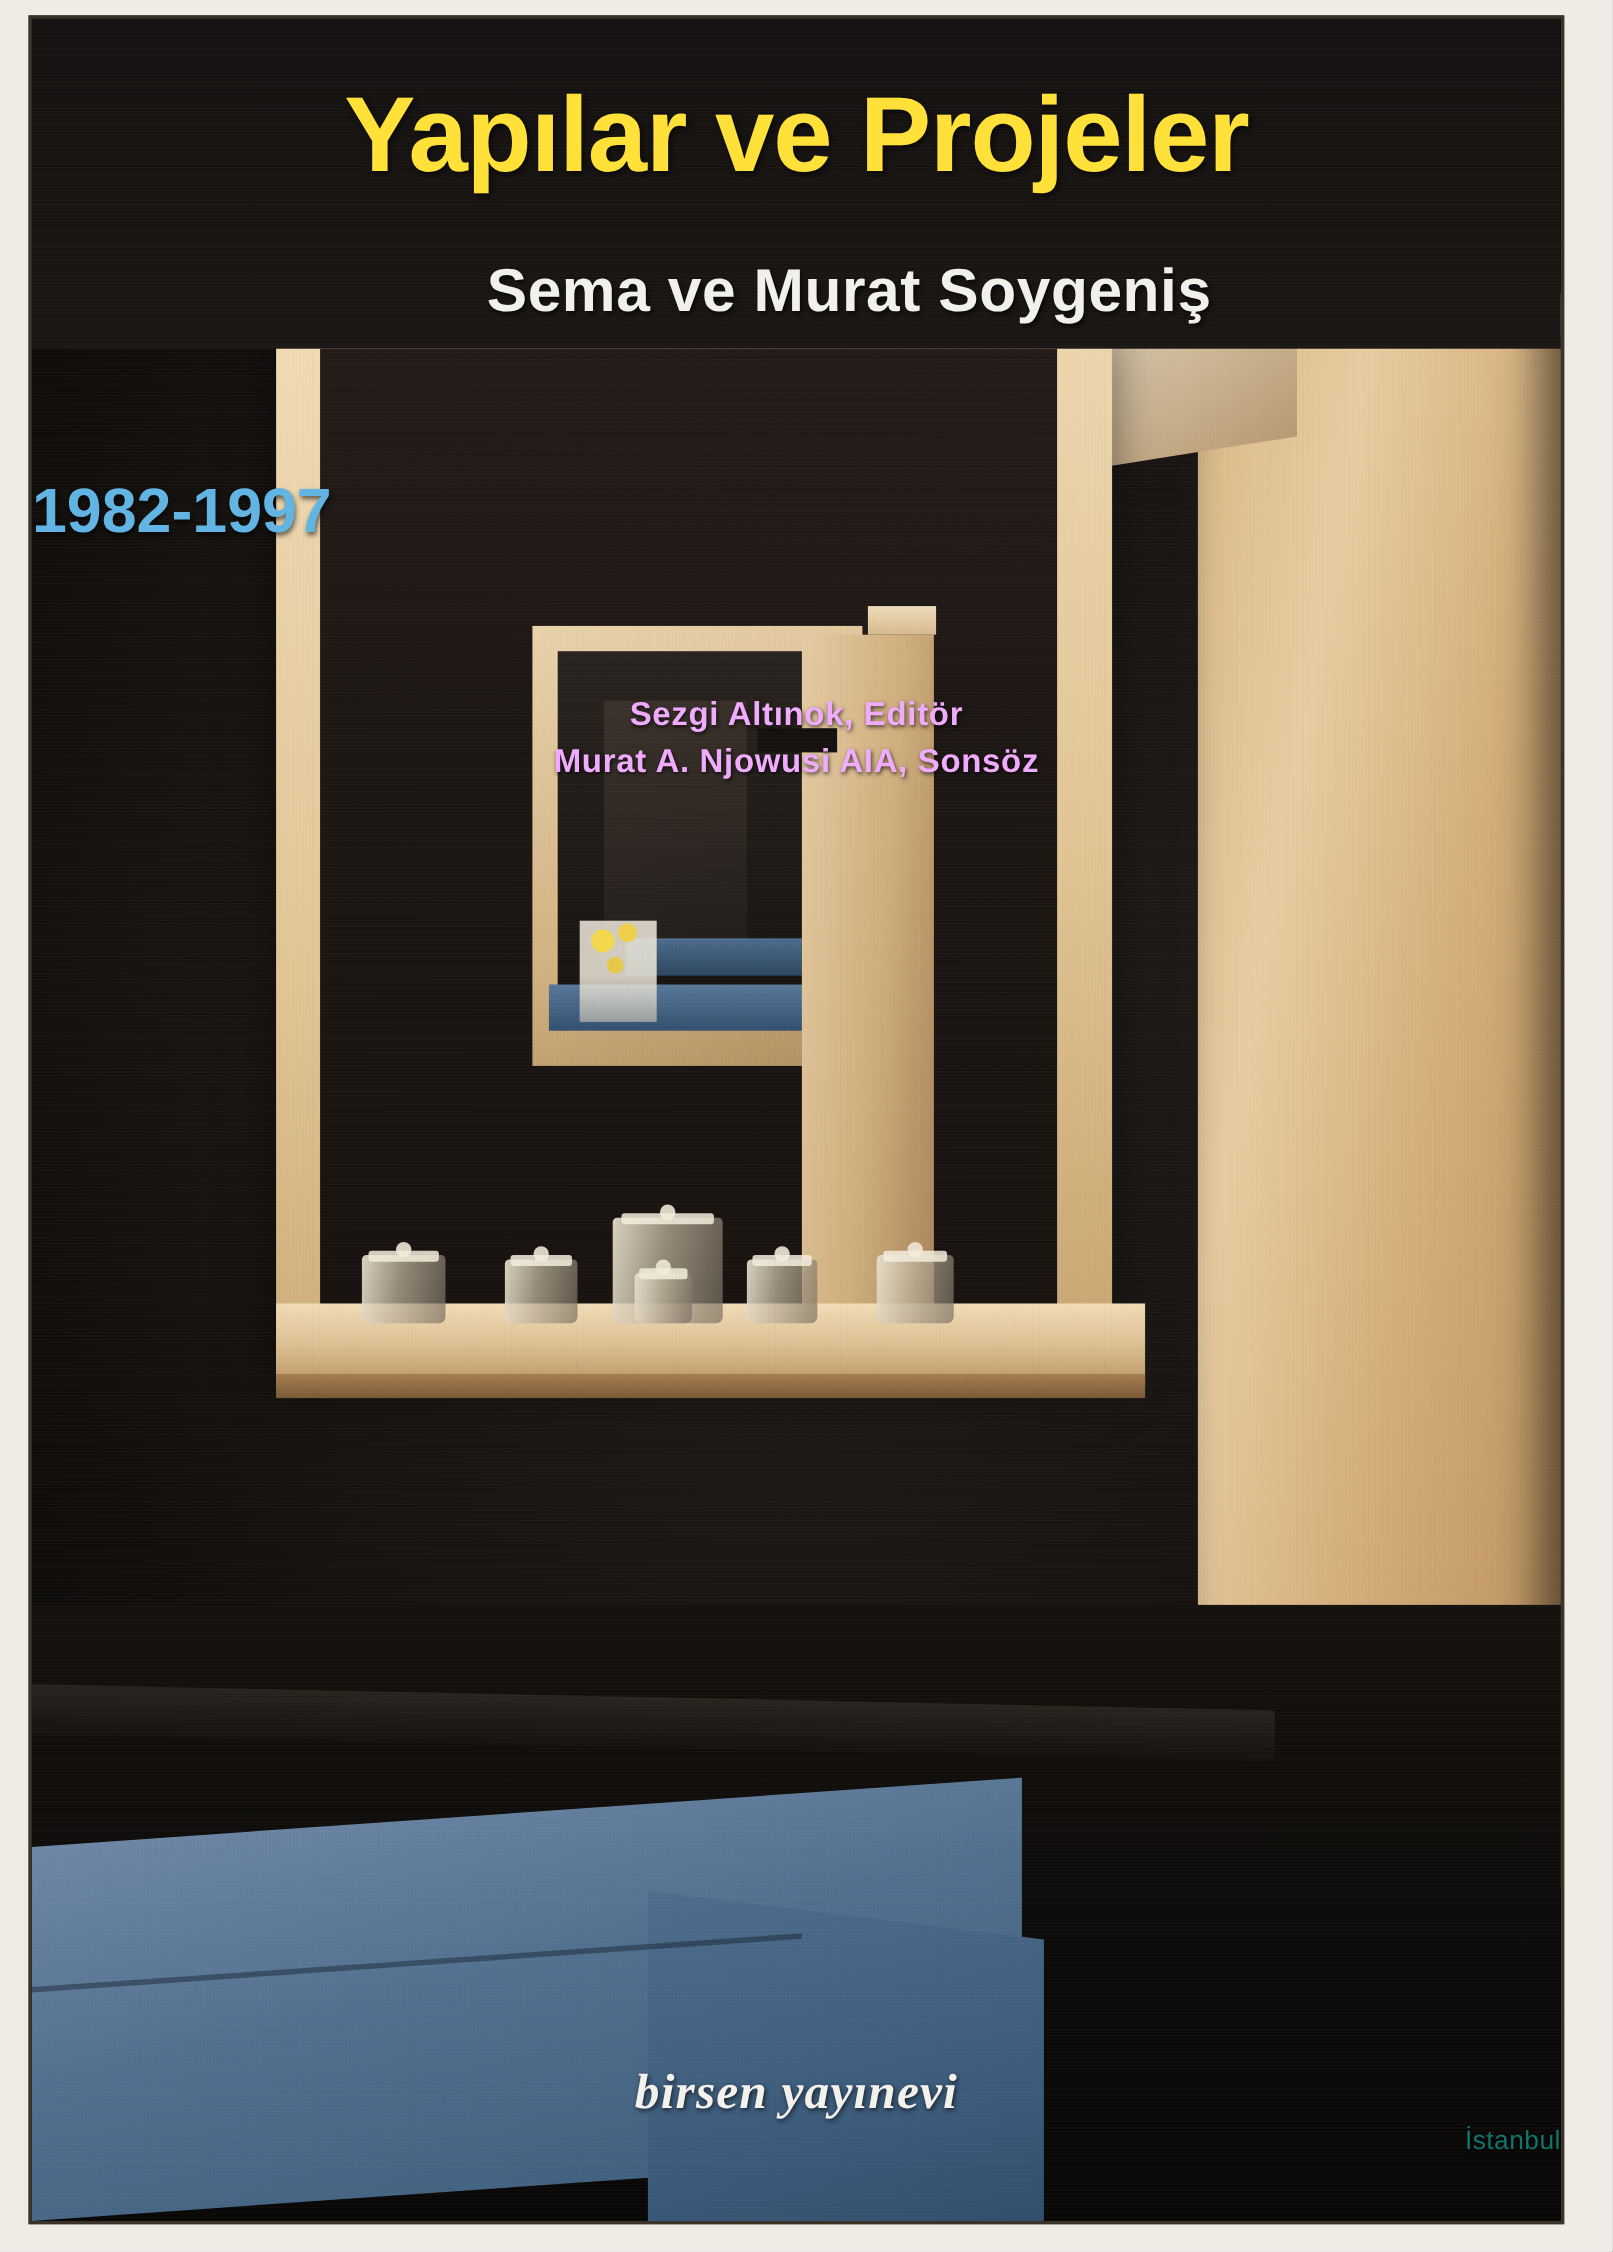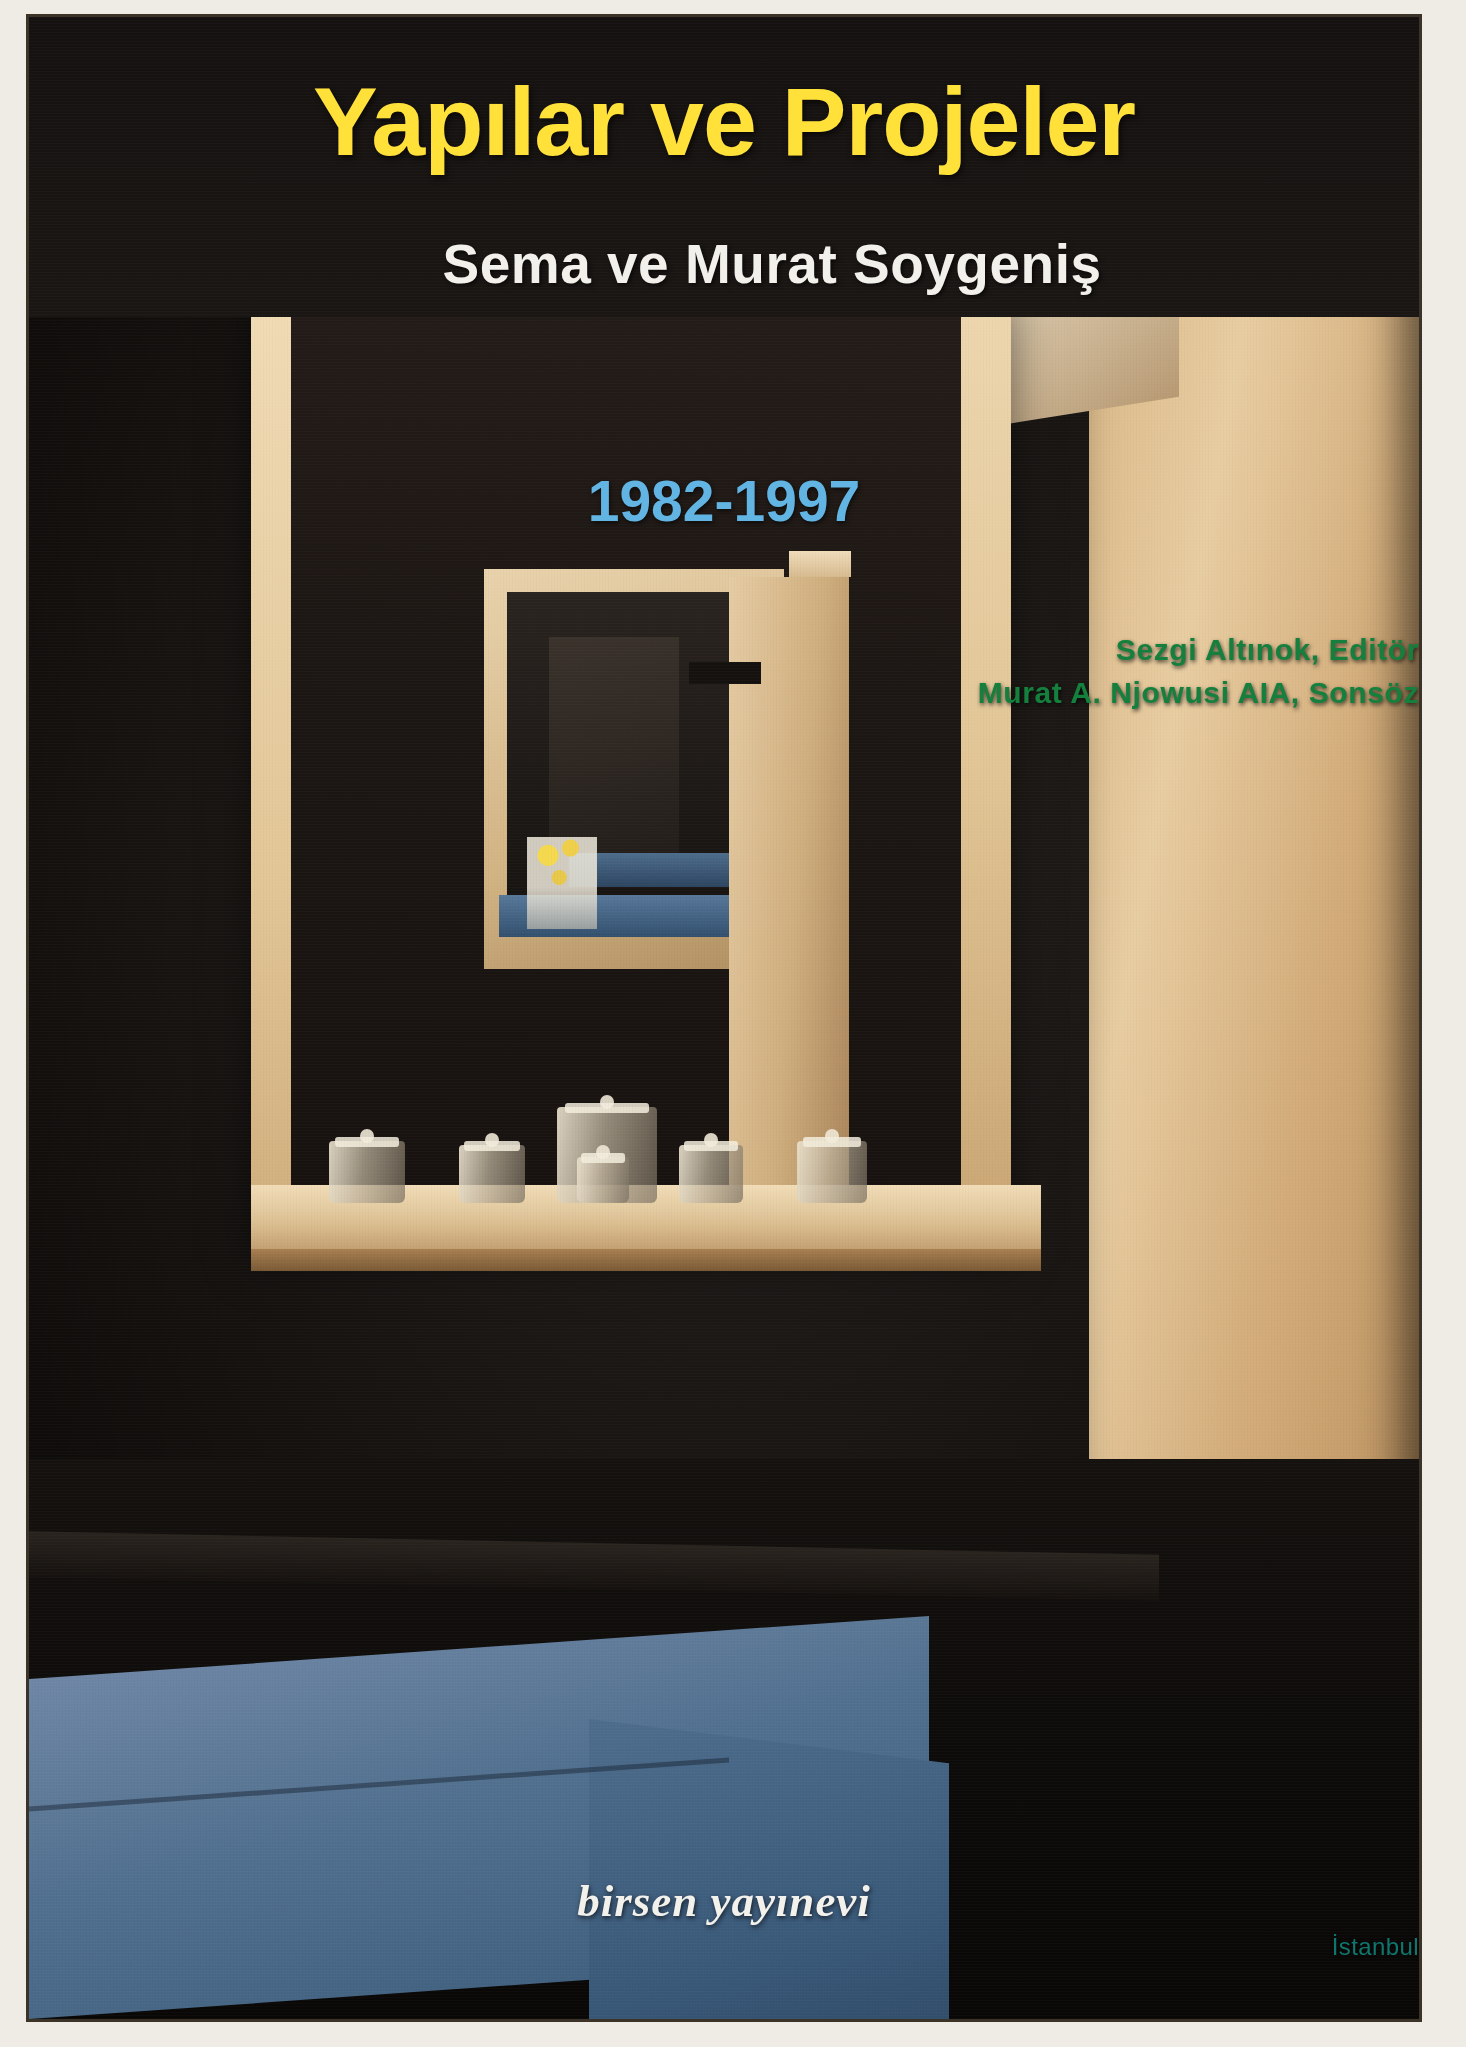--- a/index.html
+++ b/index.html
@@ -312,35 +312,33 @@
     font-weight: bold;
     letter-spacing: 0.5px;
     text-shadow: 2px 2px 5px rgba(0,0,0,0.65);
     padding-left: 48px;
   }
   #year-range {
     position: absolute;
     left: 0;
     top: 415px;
     width: 100%;
-    text-align: center;
     color: #62b4e2;
     font-size: 57px;
     font-weight: bold;
     letter-spacing: 0px;
     text-shadow: 1px 2px 5px rgba(0,0,0,0.6);
-    margin-top: 36px;
   }
   #credits {
     position: absolute;
     left: 0;
     top: 612px;
     width: 100%;
-    text-align: right;
-    color: #15803d;
+    text-align: center;
+    color: #f0abfc;
     font-size: 30px;
     font-weight: bold;
     line-height: 1.42;
     letter-spacing: 0.6px;
     text-shadow: 1px 2px 4px rgba(0,0,0,0.7);
   }
   #credits div { white-space: nowrap; }
 
   #publisher {
     position: absolute;

